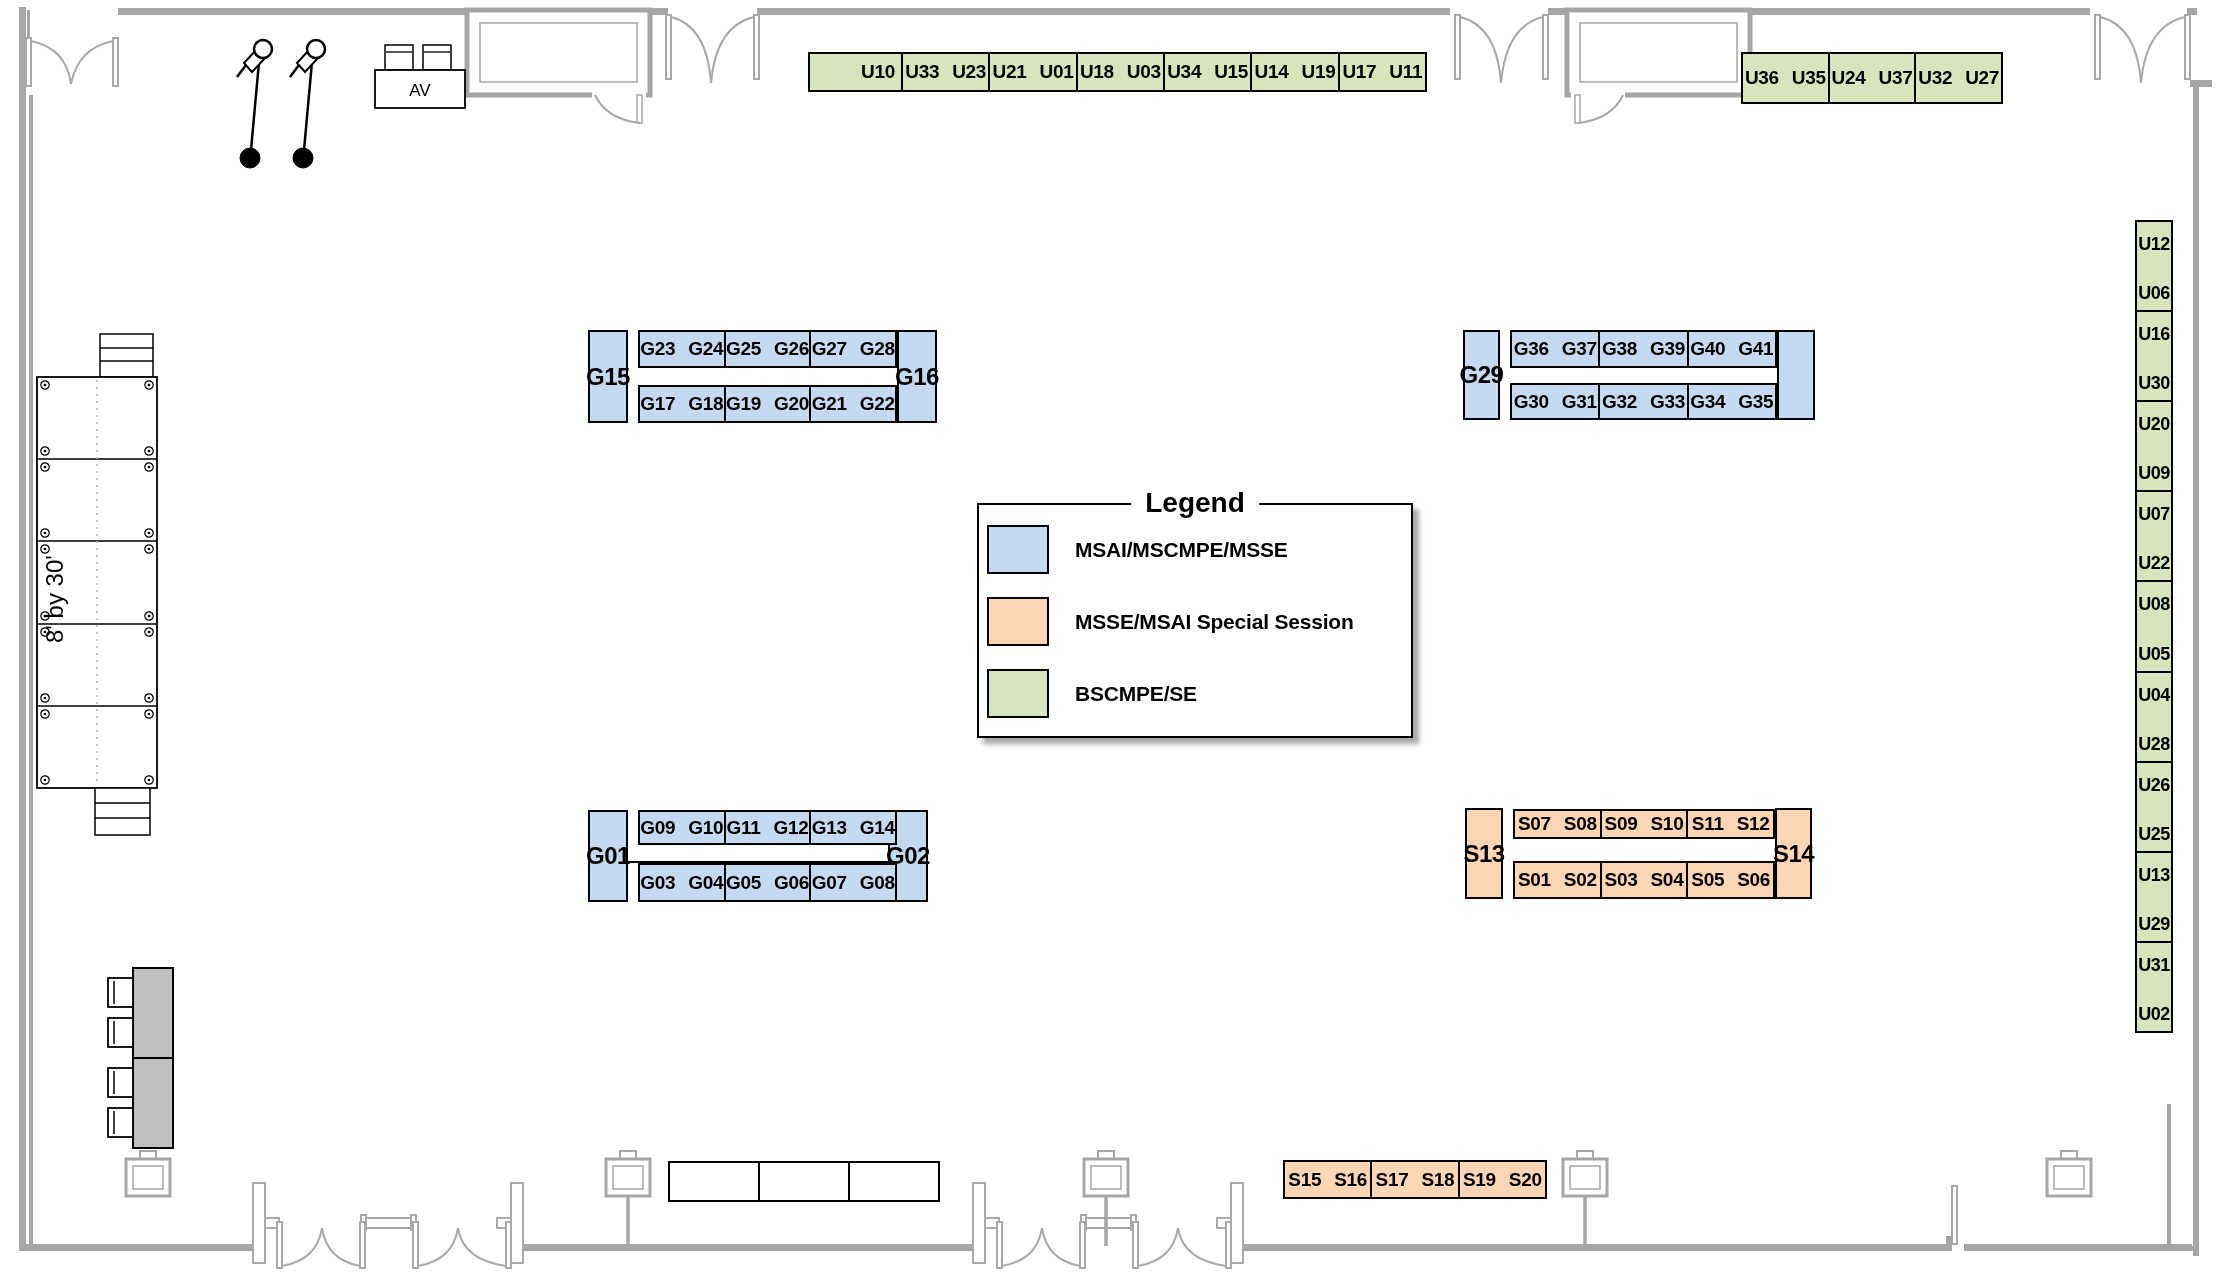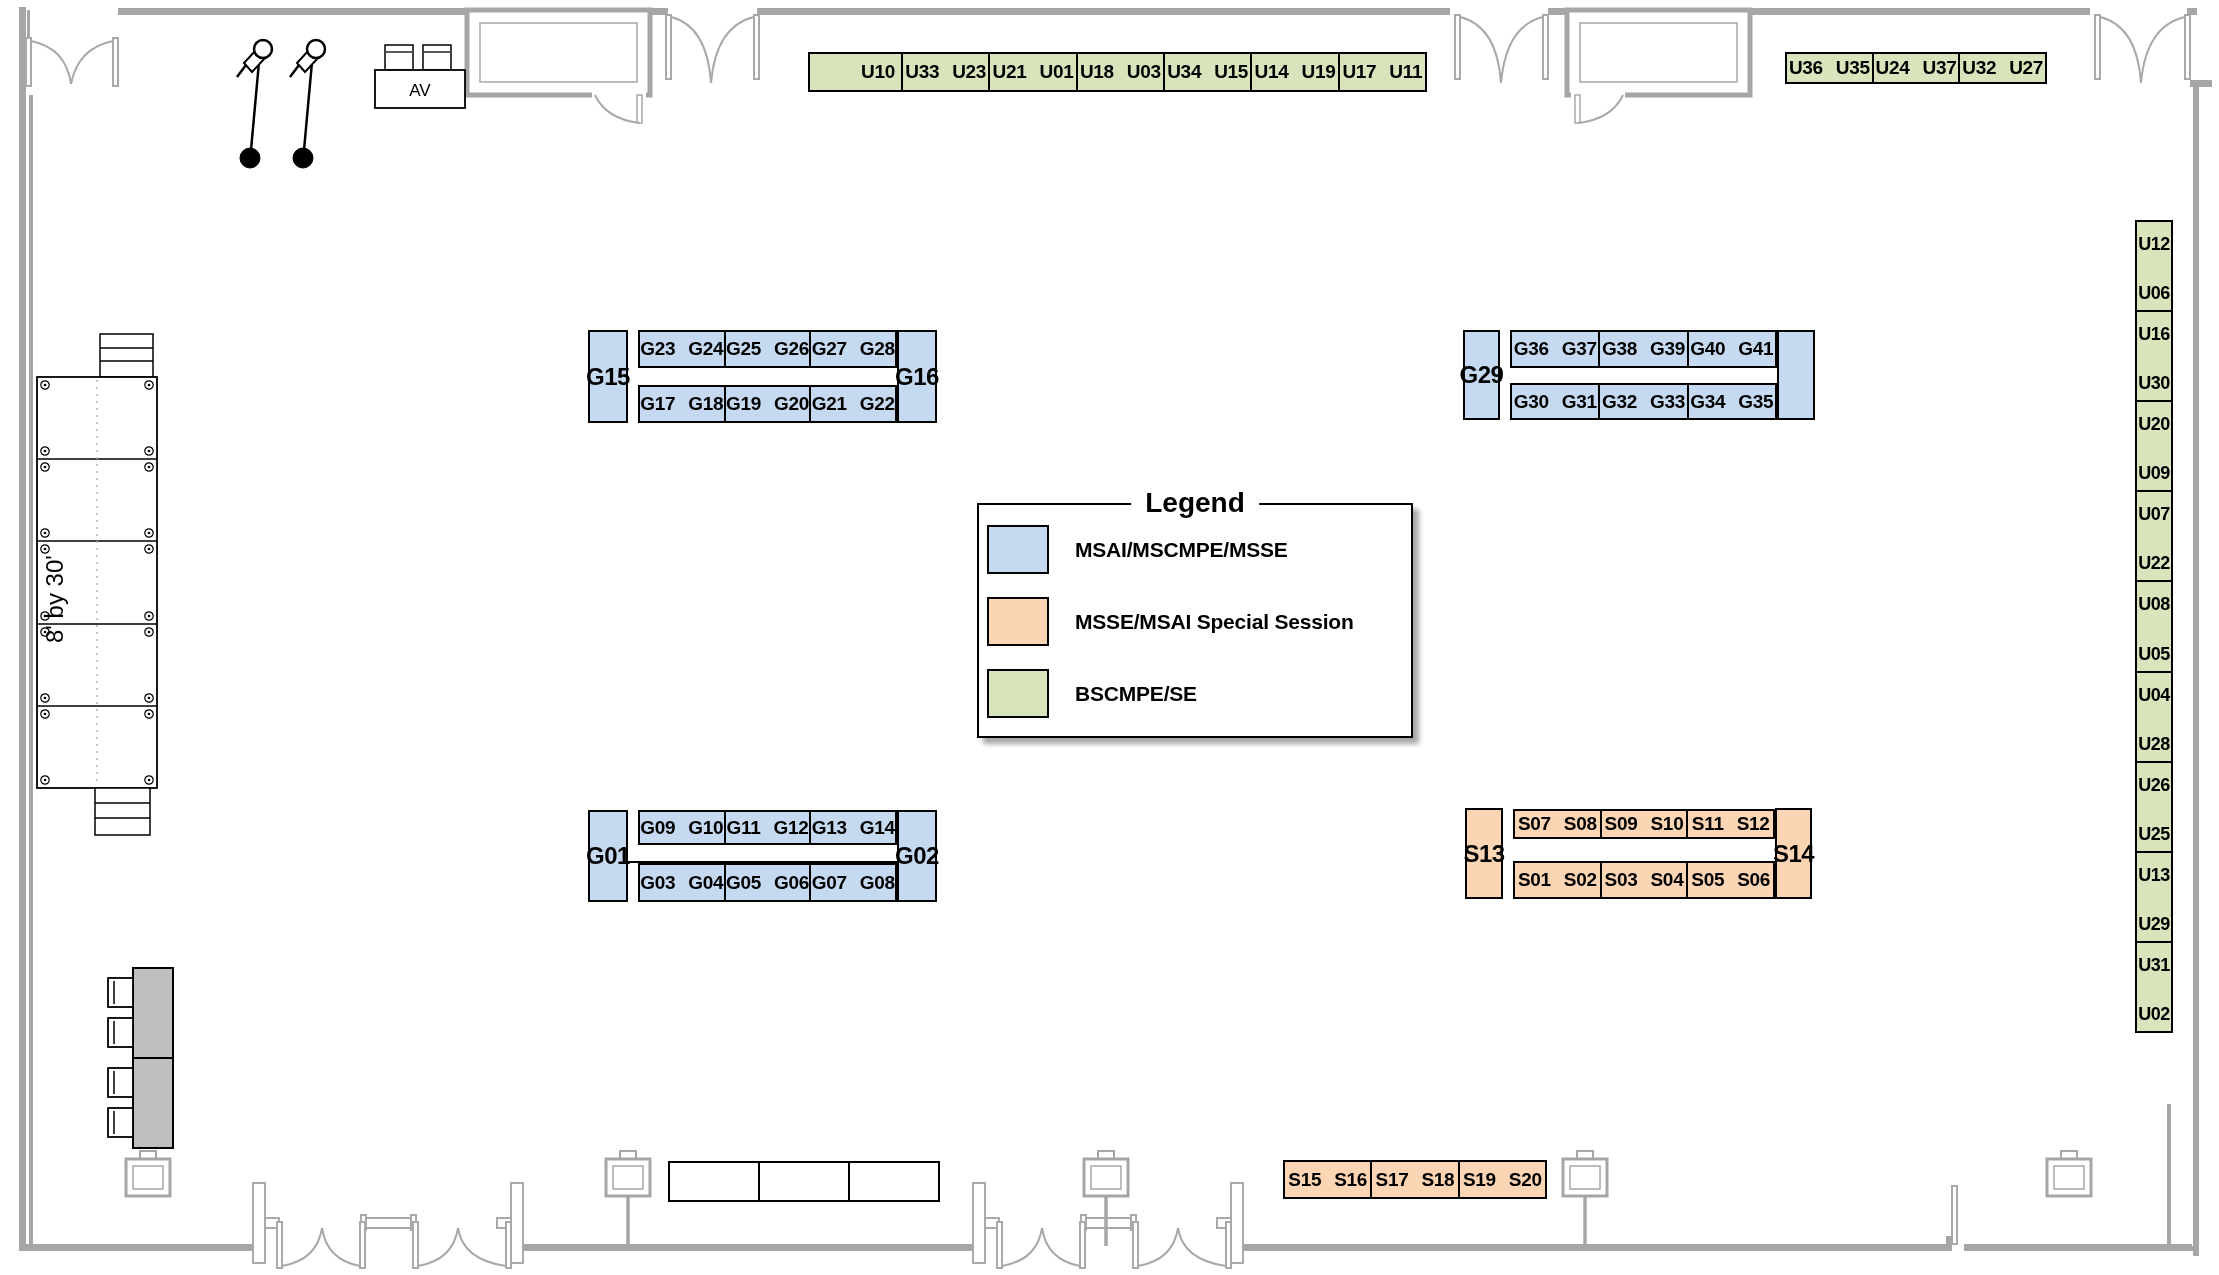--- a/index.html
+++ b/index.html
@@ -277,21 +277,21 @@
 
   <div class="cell green">U10</div>
       <div class="cell green">U33 U23</div>
       <div class="cell green">U21 U01</div>
       <div class="cell green">U18 U03</div>
       <div class="cell green">U34 U15</div>
       <div class="cell green">U14 U19</div>
       <div class="cell green">U17 U11</div>
     </div>
 
-  <div class="row" style="left:1775px;top:52px;width:272px;height:32px">
+  <div class="row" style="left:1731px;top:52px;width:272px;height:52px">
 
   <div class="cell green">U36 U35</div>
       <div class="cell green">U24 U37</div>
       <div class="cell green">U32 U27</div>
     </div>
 
   <div class="vcol">
 
       <div class="vcell">
         <span>U12</span>
@@ -368,21 +368,21 @@
     <div class="row" style="left:37px;top:53px;width:277px;height:37px">
 
     <div class="cell blue">G30 G31</div>
         <div class="cell blue">G32 G33</div>
         <div class="cell blue">G34 G35</div>
       </div>
   </div>
 
   <div class="block" style="left:588px;top:810px;width:349px;height:92px">
     <div class="endcap blue" style="left:0">G01</div>
-    <div class="endcap blue" style="right:0">G02</div>
+    <div class="endcap blue" style="right:9px">G02</div>
     <div class="gapline" style="left:40px;top:51px;width:269px;height:2px"></div>
     <div class="row" style="left:40px;top:0;width:269px;height:35px">
 
     <div class="cell blue">G09 G10</div>
         <div class="cell blue">G11 G12</div>
         <div class="cell blue">G13 G14</div>
       </div>
     <div class="row" style="left:40px;top:53px;width:269px;height:39px">
 
     <div class="cell blue">G03 G04</div>

